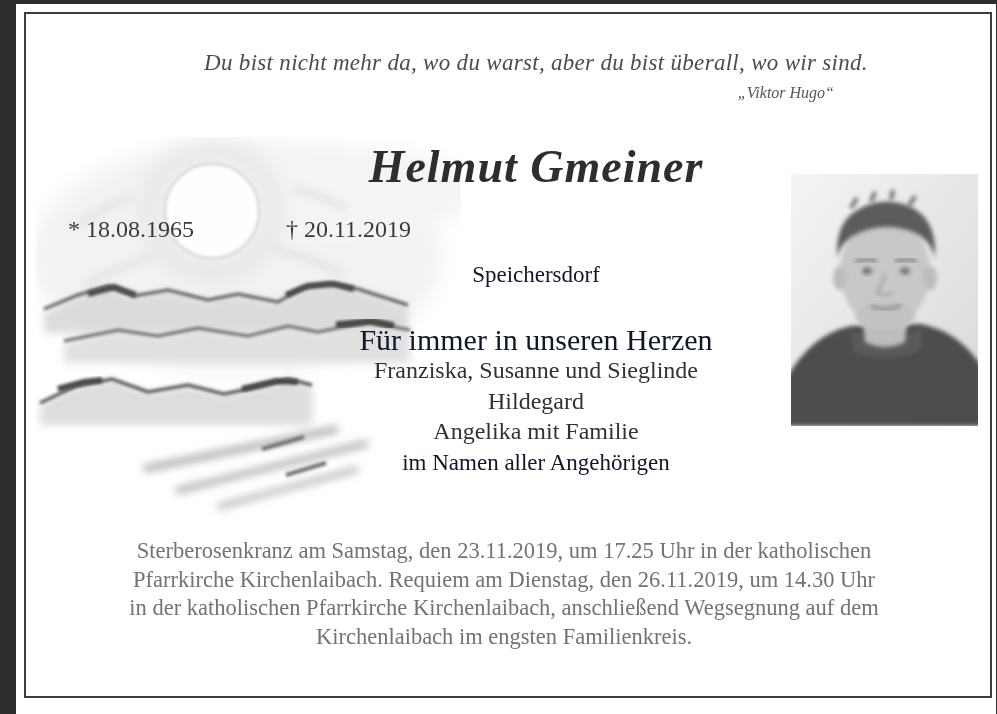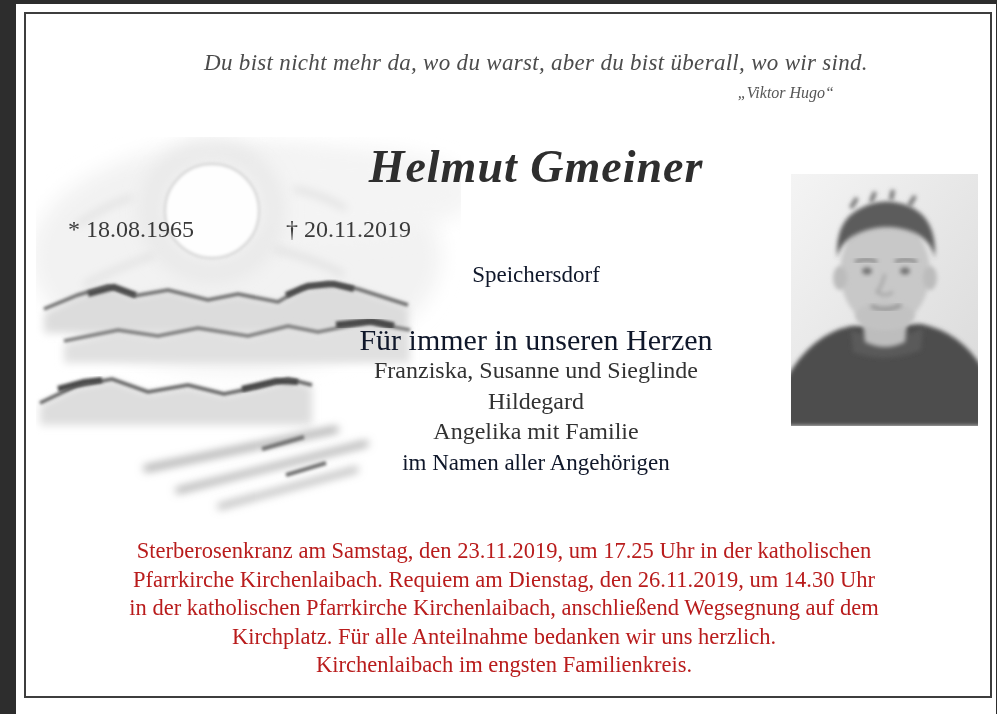--- a/index.html
+++ b/index.html
@@ -90,21 +90,21 @@
     top: 446px;
     font-size: 23px;
   }
   .announcement {
     top: 533px;
     left: 20px;
     width: 936px;
     text-align: center;
     font-size: 22.5px;
     line-height: 28.5px;
-    color: #b91c1c;
+    color: #737373;
   }
   .artwork {
     left: 20px;
     top: 133px;
     width: 425px;
     height: 385px;
   }
   .portrait {
     left: 775px;
     top: 170px;
@@ -208,16 +208,15 @@
   <div class="abs centered-col intro">Für immer in unseren Herzen</div>
   <div class="abs centered-col mourner mourner-1">Franziska, Susanne und Sieglinde</div>
   <div class="abs centered-col mourner mourner-2">Hildegard</div>
   <div class="abs centered-col mourner mourner-3">Angelika mit Familie</div>
   <div class="abs centered-col closing">im Namen aller Angehörigen</div>
 
   <div class="abs announcement">
     <div>Sterberosenkranz am Samstag, den 23.11.2019, um 17.25 Uhr in der katholischen</div>
     <div>Pfarrkirche Kirchenlaibach. Requiem am Dienstag, den 26.11.2019, um 14.30 Uhr</div>
     <div>in der katholischen Pfarrkirche Kirchenlaibach, anschließend Wegsegnung auf dem</div>
-    <div>Kirchplatz. Für alle Anteilnahme bedanken wir uns herzlich.</div>
     <div>Kirchenlaibach im engsten Familienkreis.</div>
   </div>
 </div>
 
 </body></html>

